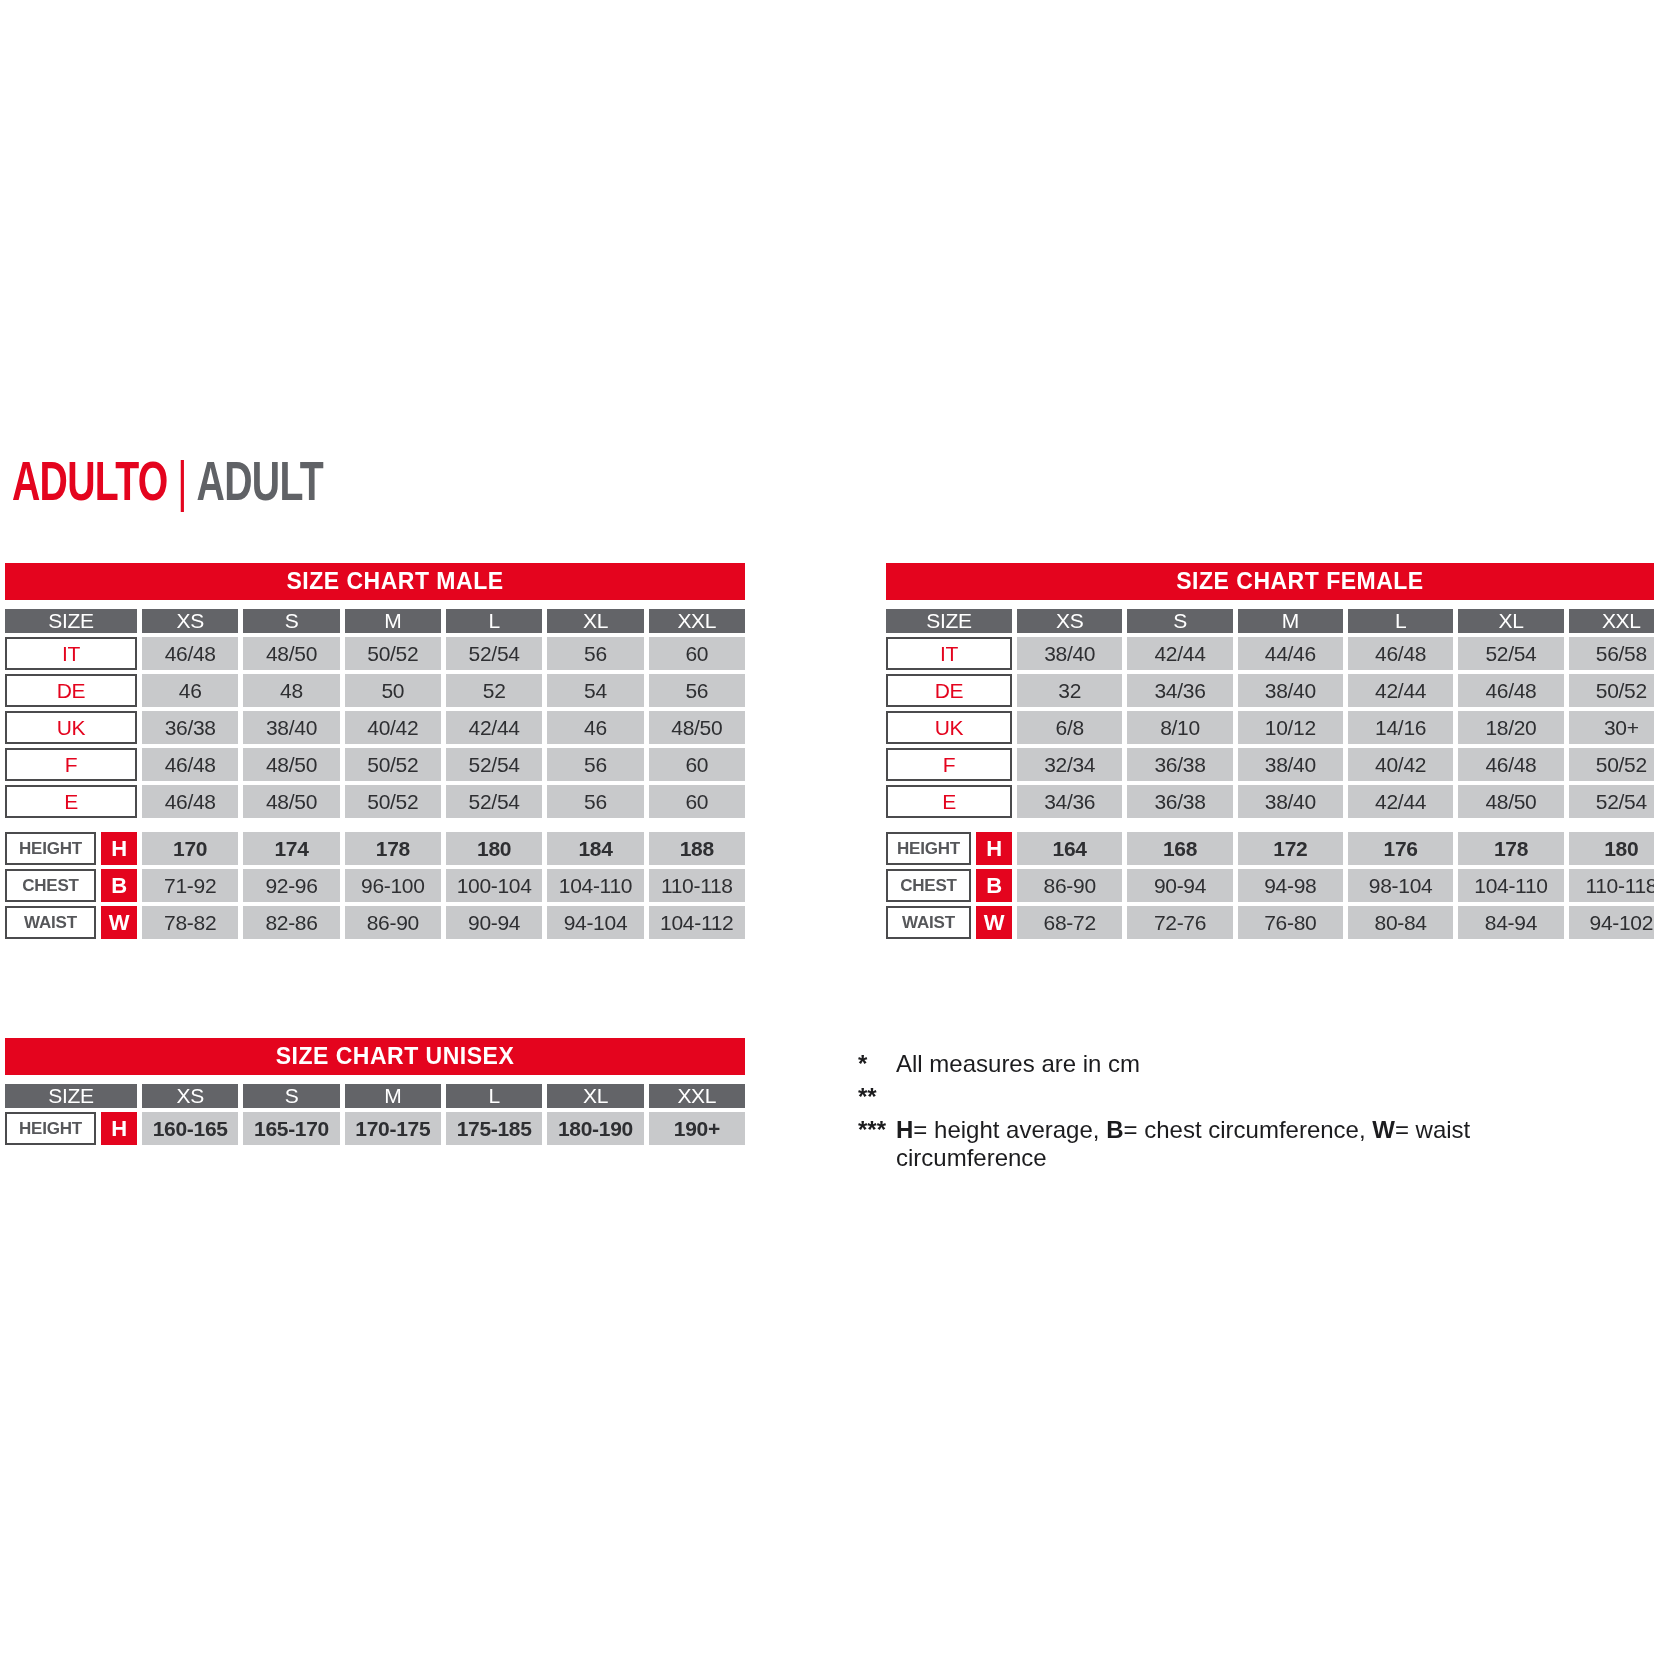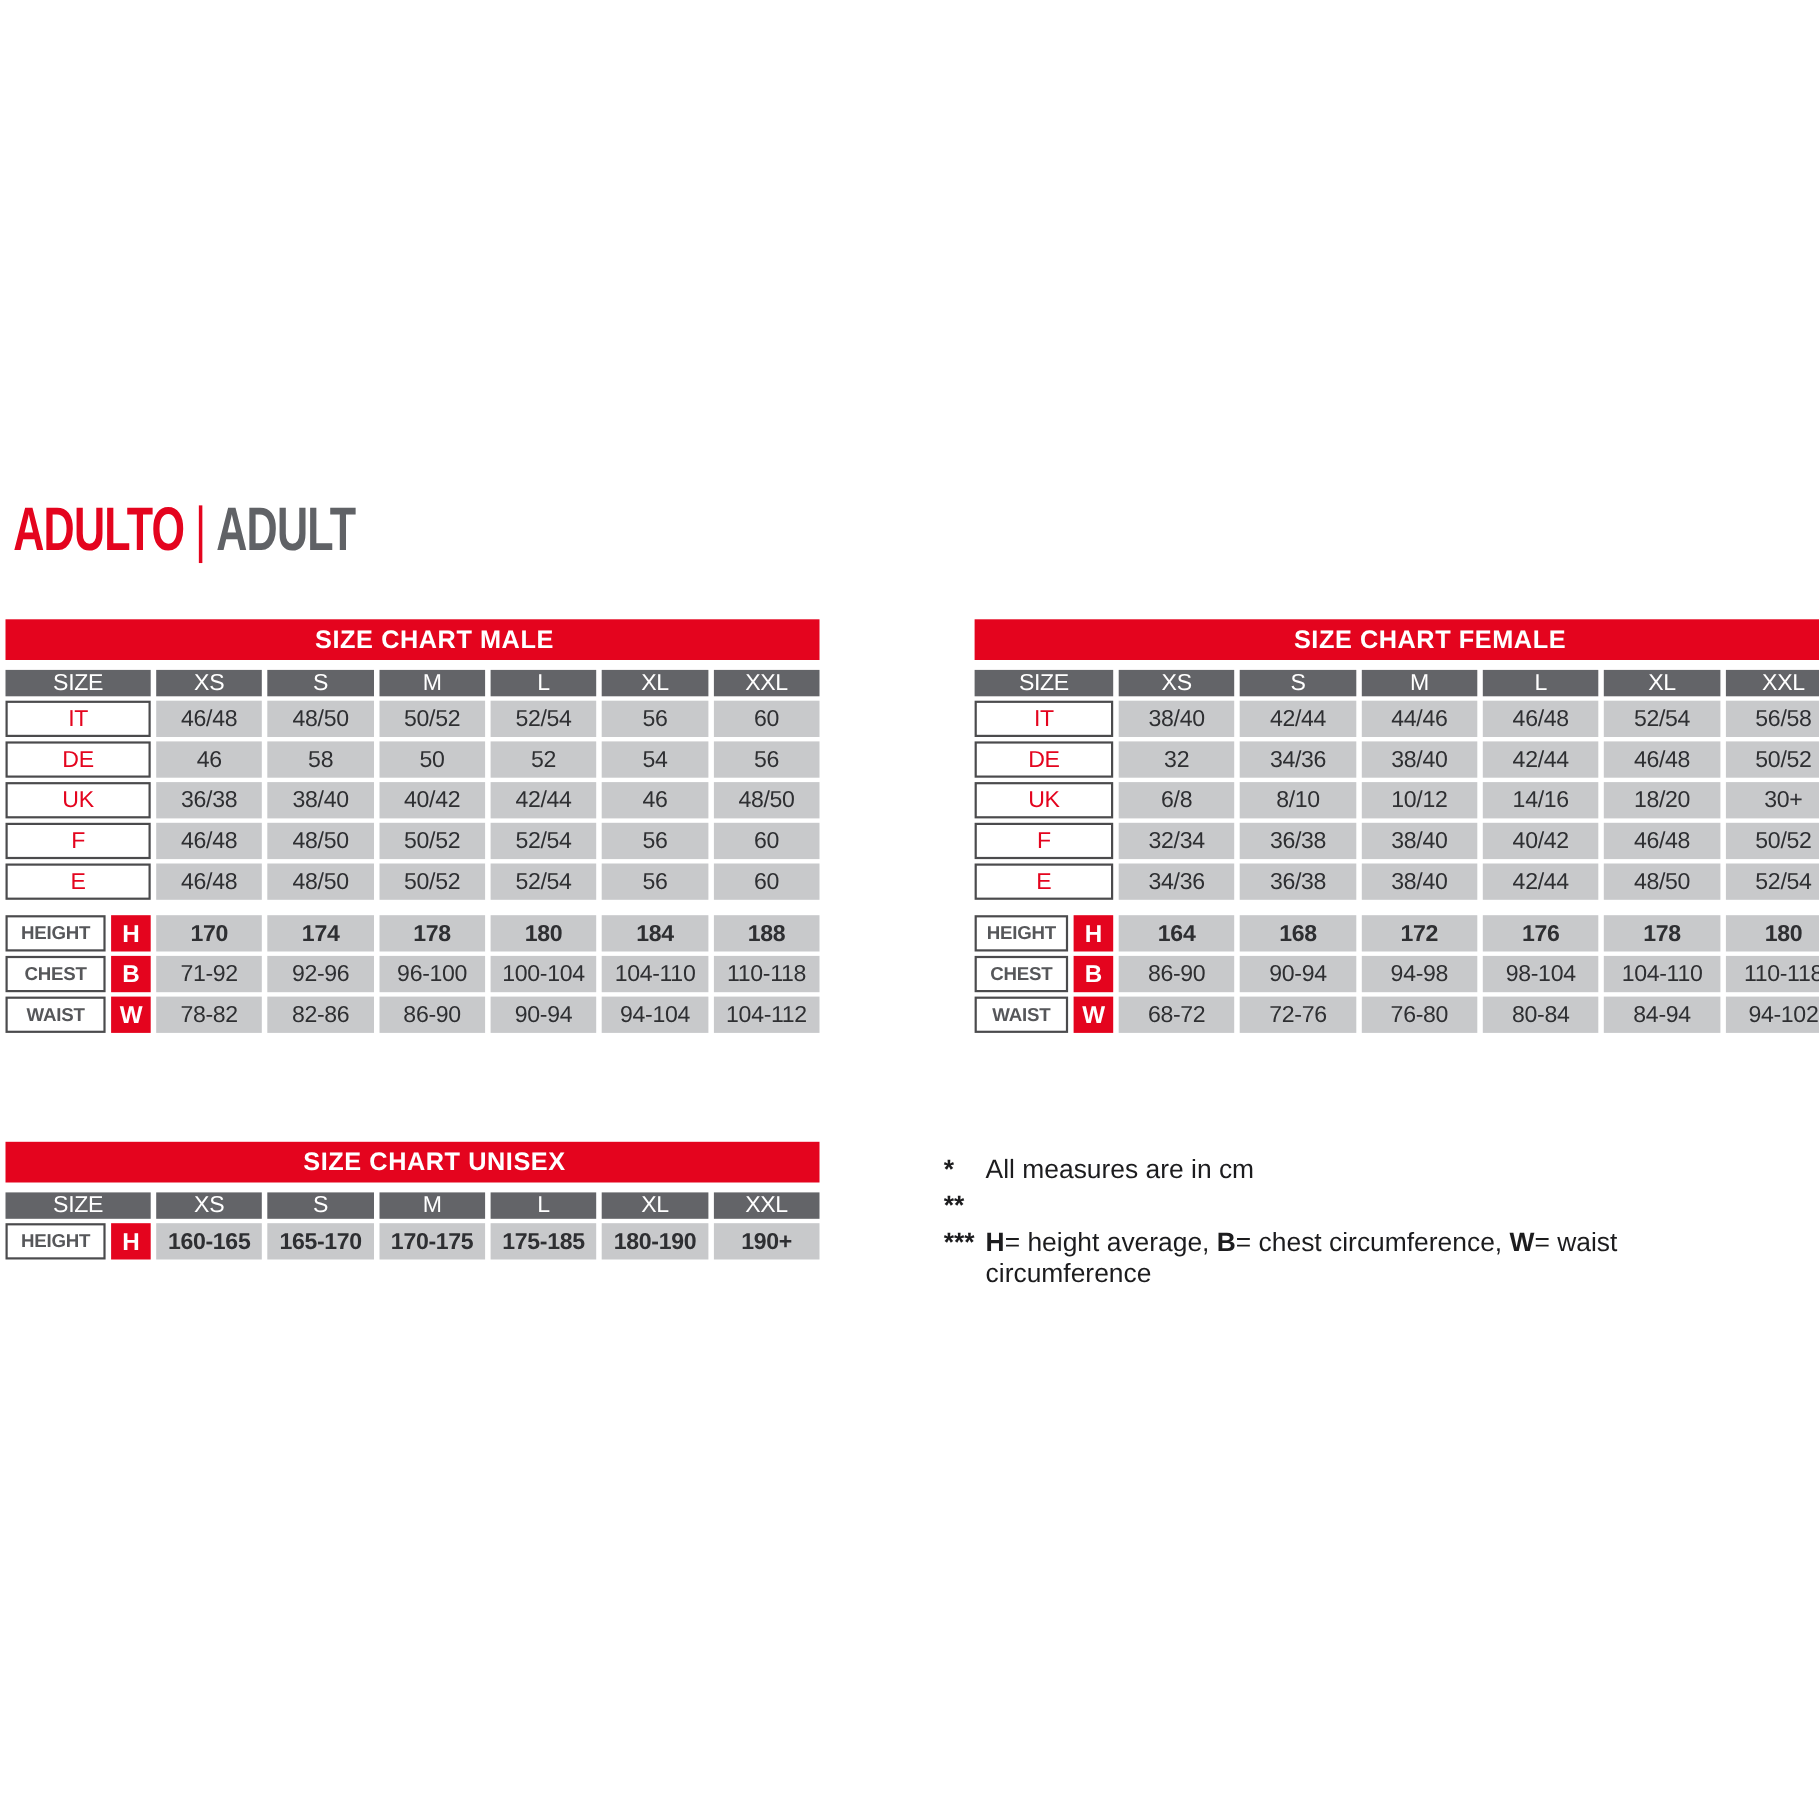--- a/index.html
+++ b/index.html
@@ -89,21 +89,21 @@
       <div class="cell vcell">46/48</div>
       <div class="cell vcell">48/50</div>
       <div class="cell vcell">50/52</div>
       <div class="cell vcell">52/54</div>
       <div class="cell vcell">56</div>
       <div class="cell vcell">60</div>
     </div>
     <div class="trow">
       <div class="cell region-label">DE</div>
       <div class="cell vcell">46</div>
-      <div class="cell vcell">58</div>
+      <div class="cell vcell">48</div>
       <div class="cell vcell">50</div>
       <div class="cell vcell">52</div>
       <div class="cell vcell">54</div>
       <div class="cell vcell">56</div>
     </div>
     <div class="trow">
       <div class="cell region-label">UK</div>
       <div class="cell vcell">36/38</div>
       <div class="cell vcell">38/40</div>
       <div class="cell vcell">40/42</div>

